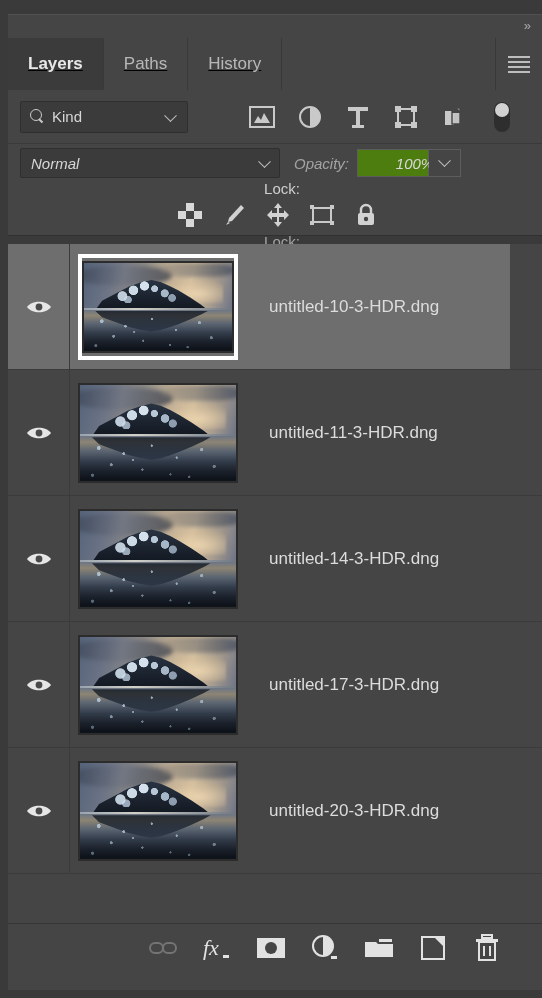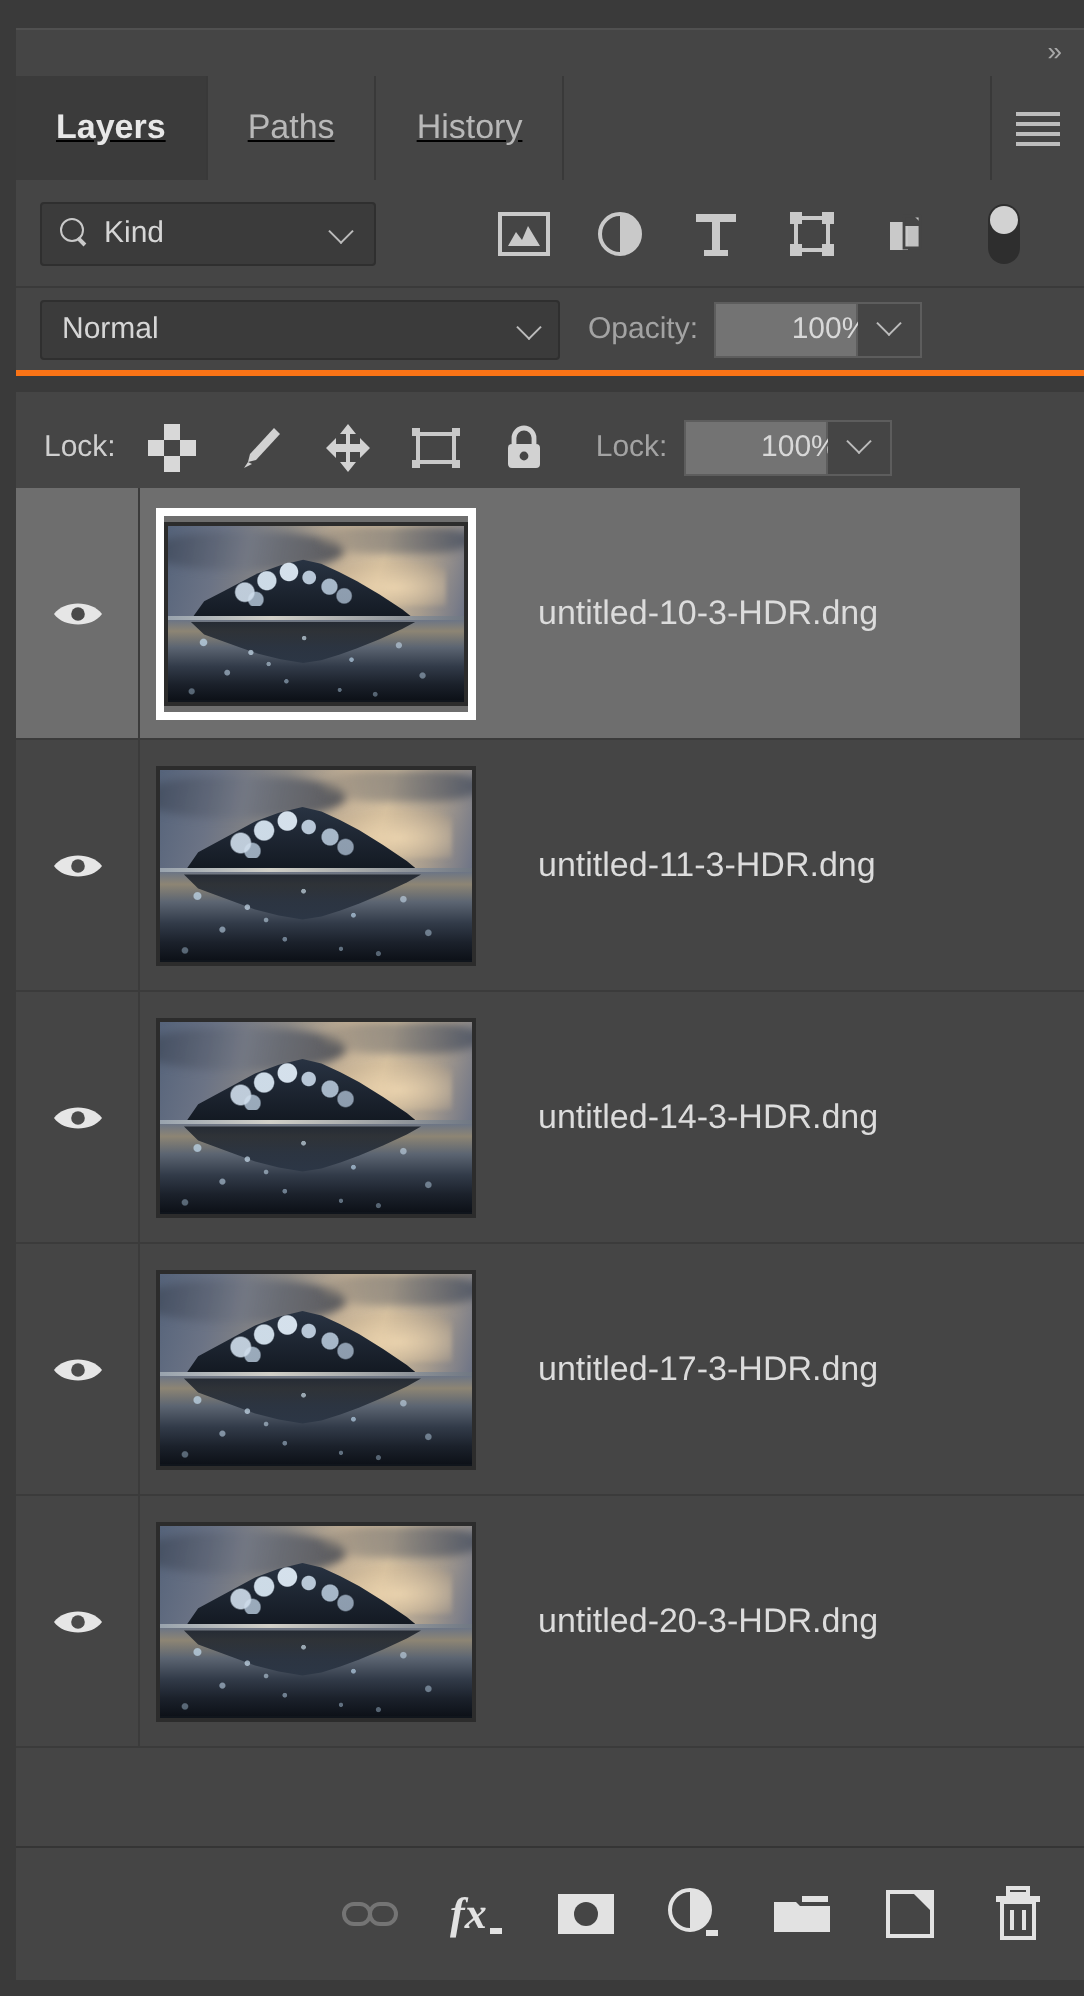--- a/index.html
+++ b/index.html
@@ -108,59 +108,61 @@
     width: 48px; height: 34px;
     display: flex; align-items: center; justify-content: center;
   }
 
   
   .blendrow {
     position: absolute; left: 8px; top: 144px;
     width: 534px; height: 44px;
     background: #454545;
     display: flex; align-items: center;
-    border-bottom: 3px solid #f97316;
+    border-bottom: 6px solid #f97316;
+    font-style: italic;
   }
   .blend-select {
     margin-left: 12px; width: 260px; height: 30px;
     background: #3b3b3b; border: 1px solid #2f2f2f; border-radius: 2px;
     display: flex; align-items: center; position: relative;
   }
   .blend-label { margin-left: 10px; color: #d6d6d6; font-size: 15px; }
   .blend-caret {
     position: absolute; right: 10px; top: 11px;
     width: 9px; height: 9px;
     border-right: 1.8px solid #bcbcbc; border-bottom: 1.8px solid #bcbcbc;
     transform: rotate(45deg) translate(-2px,-2px);
   }
   .field-label { color: #a3a3a3; font-size: 15px; margin-left: 14px; }
   .numbox {
     margin-left: 8px; width: 72px; height: 28px;
-    background: #737373; border: 1px solid #5d5d5d;
+    background: #4d7c0f; border: 1px solid #5d5d5d;
     display: flex; align-items: center; justify-content: center;
     color: #d8d8d8; font-size: 15px; padding-left: 44px;
   }
   .numcaret {
     width: 32px; height: 28px; background: #454545;
     border: 1px solid #5d5d5d; border-left: none;
     display: flex; align-items: center; justify-content: center;
   }
   .numcaret i {
     display: block; width: 9px; height: 9px;
     border-right: 1.8px solid #bcbcbc; border-bottom: 1.8px solid #bcbcbc;
     transform: rotate(45deg) translate(-2px,-2px);
   }
 
   
   .lockrow {
-    position: absolute; left: 8px; top: 196px;
+    position: absolute; left: 8px; top: 180px;
     width: 534px; height: 56px;
     background: #454545;
     display: flex; align-items: center;
     border-bottom: 1px solid #303030;
+    flex-direction: column;
   }
   .lock-text { color: #cfcfcf; font-size: 15px; margin-left: 14px; }
   .lock-icons { display: flex; align-items: center; margin-left: 6px; }
   .lkicon {
     width: 44px; height: 36px;
     display: flex; align-items: center; justify-content: center;
   }
 
   
   .layerlist {
@@ -294,23 +296,22 @@
       radial-gradient(circle at 70% 92%, rgba(168,194,216,.45) 0 .9%, transparent 1.3%),
       radial-gradient(circle at 34% 50%, rgba(200,222,238,.55) 0 .9%, transparent 1.3%);
   }
 
   
   .bottombar {
     position: absolute; left: 8px; top: 923px;
     width: 534px; height: 67px;
     background: #454545;
     border-top: 1px solid #353535;
-    display: flex; align-items: center; justify-content: flex-end;
-    padding-right: 6px;
-    font-weight: bold;
+    display: flex; justify-content: flex-end;
+    padding-right: 28px;
   }
   .bicon {
     width: 54px; height: 48px;
     display: flex; align-items: center; justify-content: center;
   }
   .bicon.disabled { opacity: .42; }
 </style>
 </head>
 <body>
 

